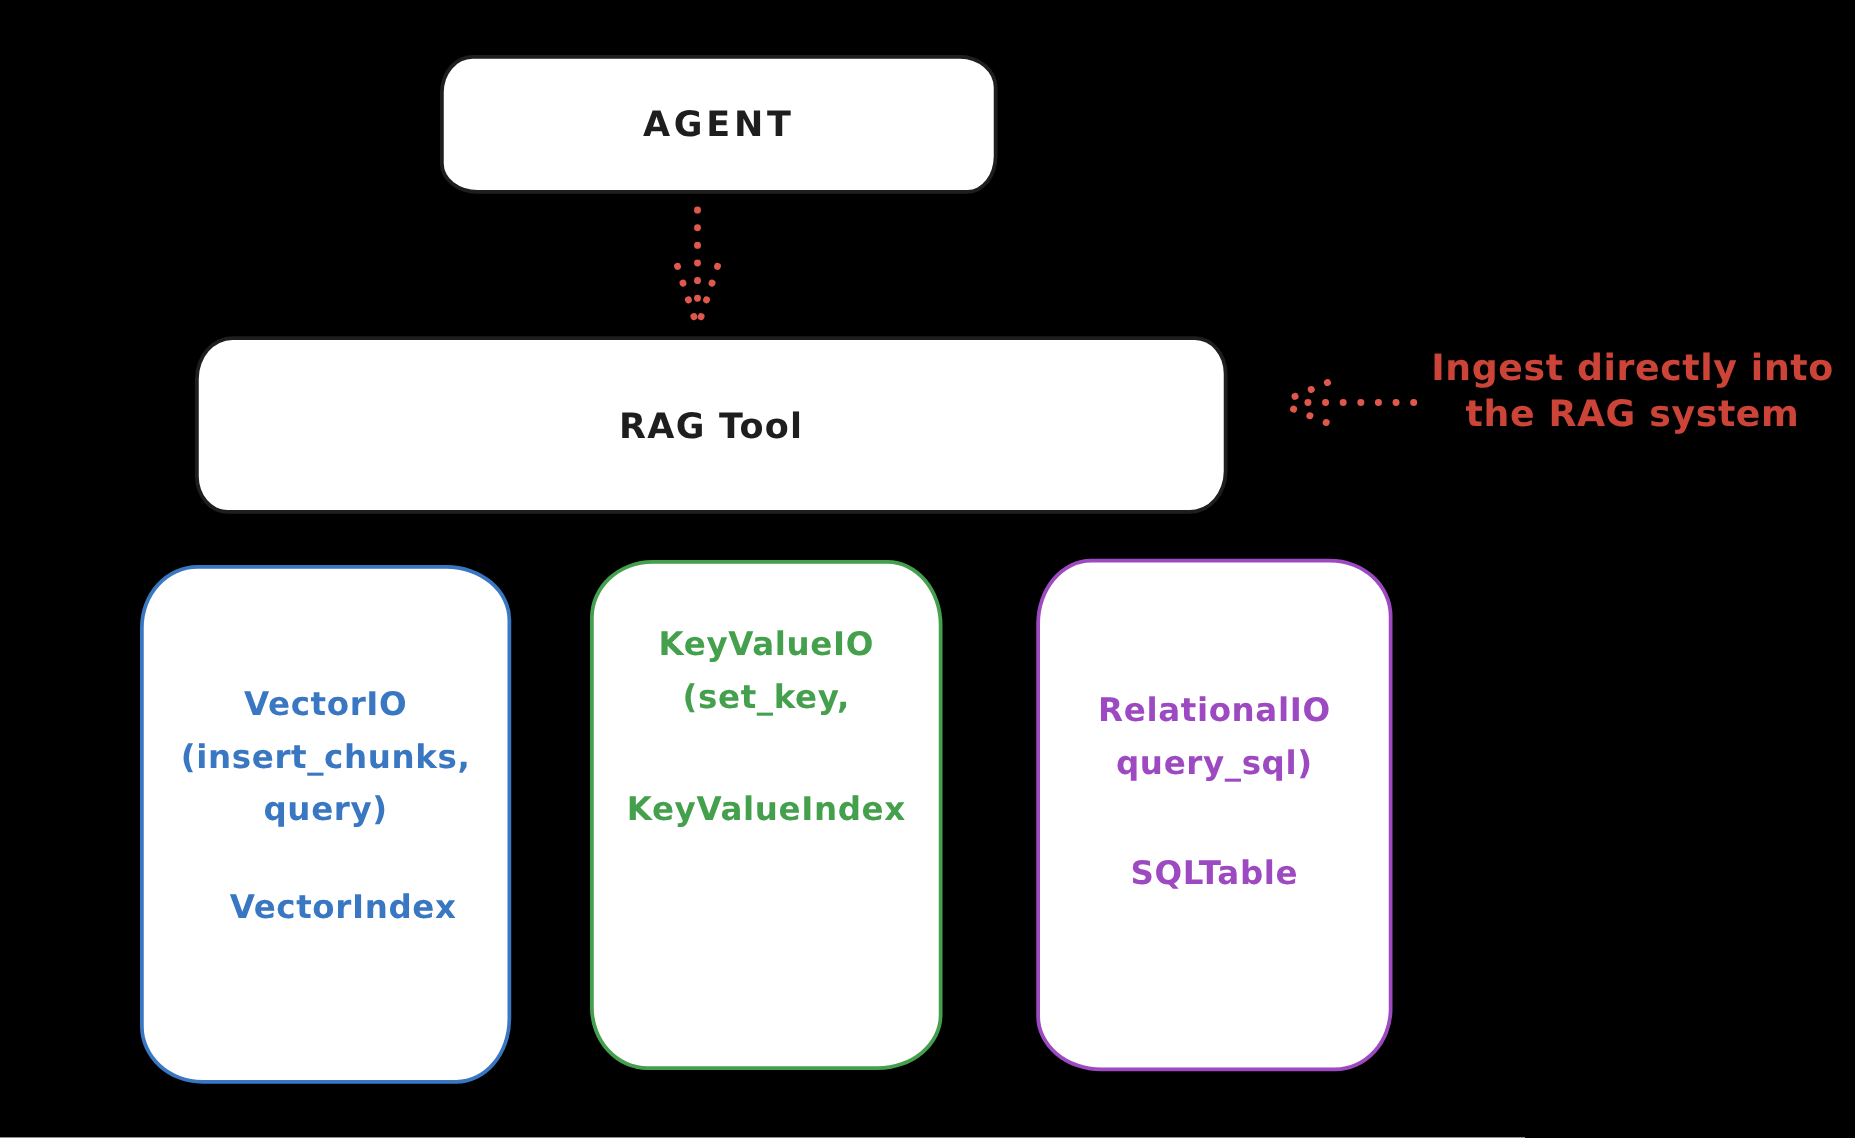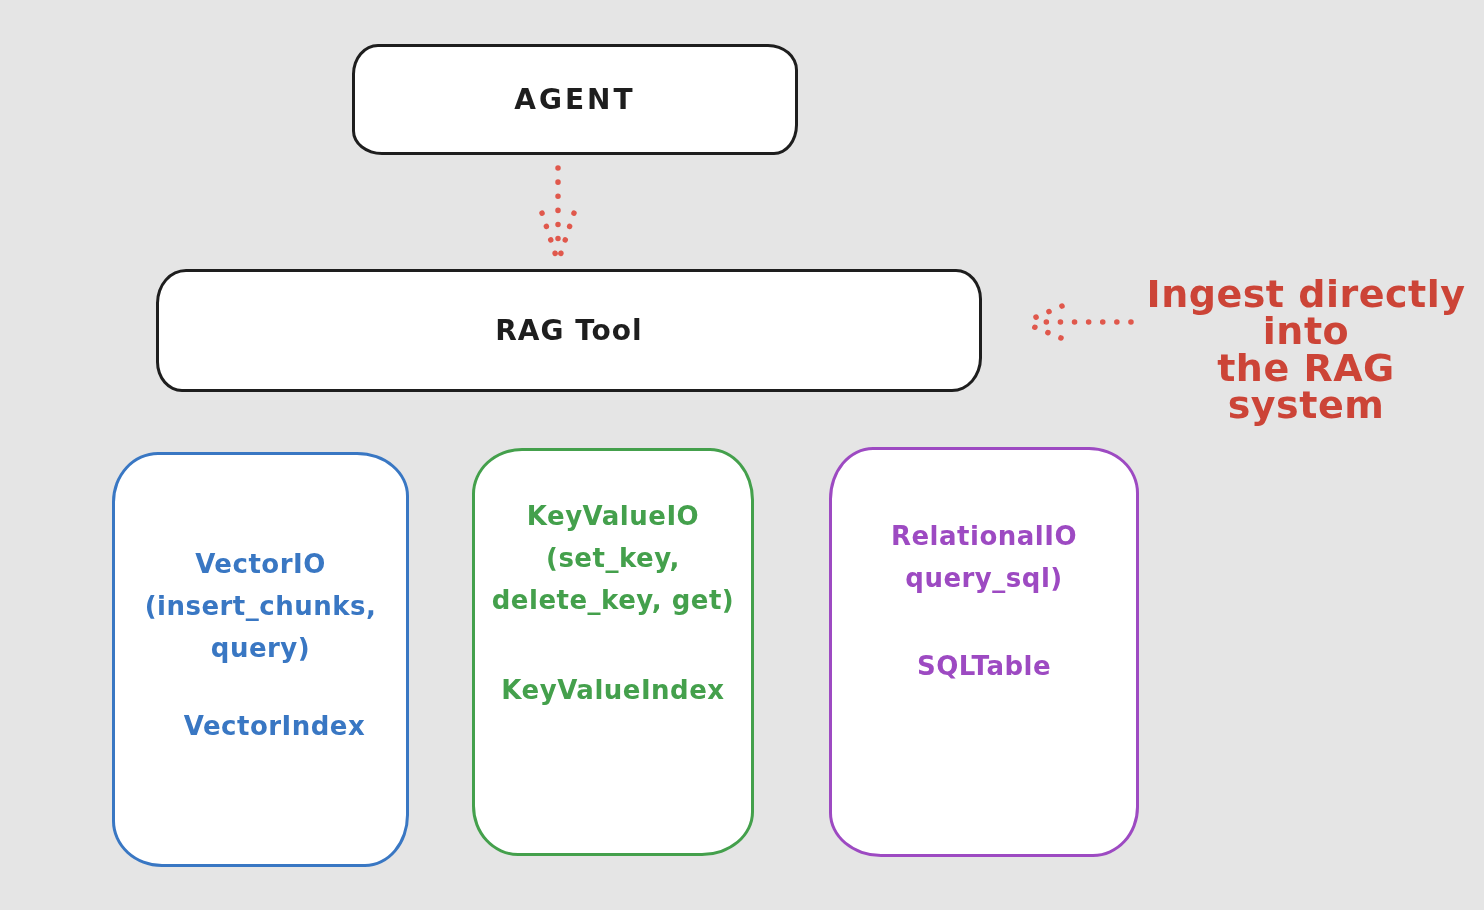--- a/index.html
+++ b/index.html
@@ -4,21 +4,21 @@
 <style>
   html, body {
     margin: 0;
     padding: 0;
     background: #ffffff;
   }
   #canvas {
     position: relative;
     width: 1484px;
     height: 910px;
-    background: #e5e5e5;
+    background: #000000;
     overflow: hidden;
     font-family: "DejaVu Sans", sans-serif;
     color: #1e1e1e;
   }
 
   
   .sketch-box {
     position: absolute;
     box-sizing: border-box;
     border: 3.5px solid #1e1e1e;
@@ -30,21 +30,21 @@
   }
   .agent-box {
     left: 352px; top: 44px;
     width: 446px; height: 111px;
     border-radius: 26px 30px 24px 30px / 30px 26px 30px 24px;
     font-size: 28px;
     letter-spacing: 3px;
   }
   .rag-box {
     left: 156px; top: 269px;
-    width: 826px; height: 123px;
+    width: 826px; height: 142px;
     border-radius: 30px 26px 30px 26px / 34px 30px 34px 30px;
     font-size: 28px;
     letter-spacing: 1px;
   }
 
   
   .io-box {
     position: absolute;
     box-sizing: border-box;
     border: 3.5px solid;
@@ -67,40 +67,40 @@
   .io-keyvalue {
     left: 428px; top: 448px;
     width: 282px; height: 408px;
     border-radius: 50px 44px 52px 46px / 46px 52px 44px 50px;
     color: #44a04c;
     border-color: #44a04c;
     padding-top: 44px;
   }
   .io-relational {
     left: 785px; top: 447px;
-    width: 310px; height: 410px;
+    width: 285px; height: 410px;
     border-radius: 44px 50px 46px 52px / 52px 46px 50px 44px;
     color: #9d4ac2;
     border-color: #9d4ac2;
-    padding-top: 65px;
+    padding-top: 98px;
   }
   .io-box .index-label { display: block; }
   .io-vector .index-label     { margin-top: 36px; padding-left: 28px; }
   .io-keyvalue .index-label   { margin-top: 48px; }
   .io-relational .index-label { margin-top: 46px; }
 
   
   .annotation {
     position: absolute;
     left: 1138px; top: 276px;
     width: 336px;
     text-align: center;
     color: #cc4437;
     font-weight: 700;
-    font-size: 38px;
+    font-size: 29px;
     line-height: 37px;
     letter-spacing: 0.5px;
   }
 
   
   .arrow-layer {
     position: absolute;
     left: 0; top: 0;
     pointer-events: none;
   }
@@ -144,21 +144,20 @@
       <div>(insert_chunks,</div>
       <div>query)</div>
     </div>
     <span class="index-label">VectorIndex</span>
   </div>
 
   <div class="io-box io-keyvalue">
     <div>
       <div>KeyValueIO</div>
       <div>(set_key,</div>
-      <div>delete_key, get)</div>
     </div>
     <span class="index-label">KeyValueIndex</span>
   </div>
 
   <div class="io-box io-relational">
     <div>
       <div>RelationalIO</div>
       <div>query_sql)</div>
     </div>
     <span class="index-label">SQLTable</span>

